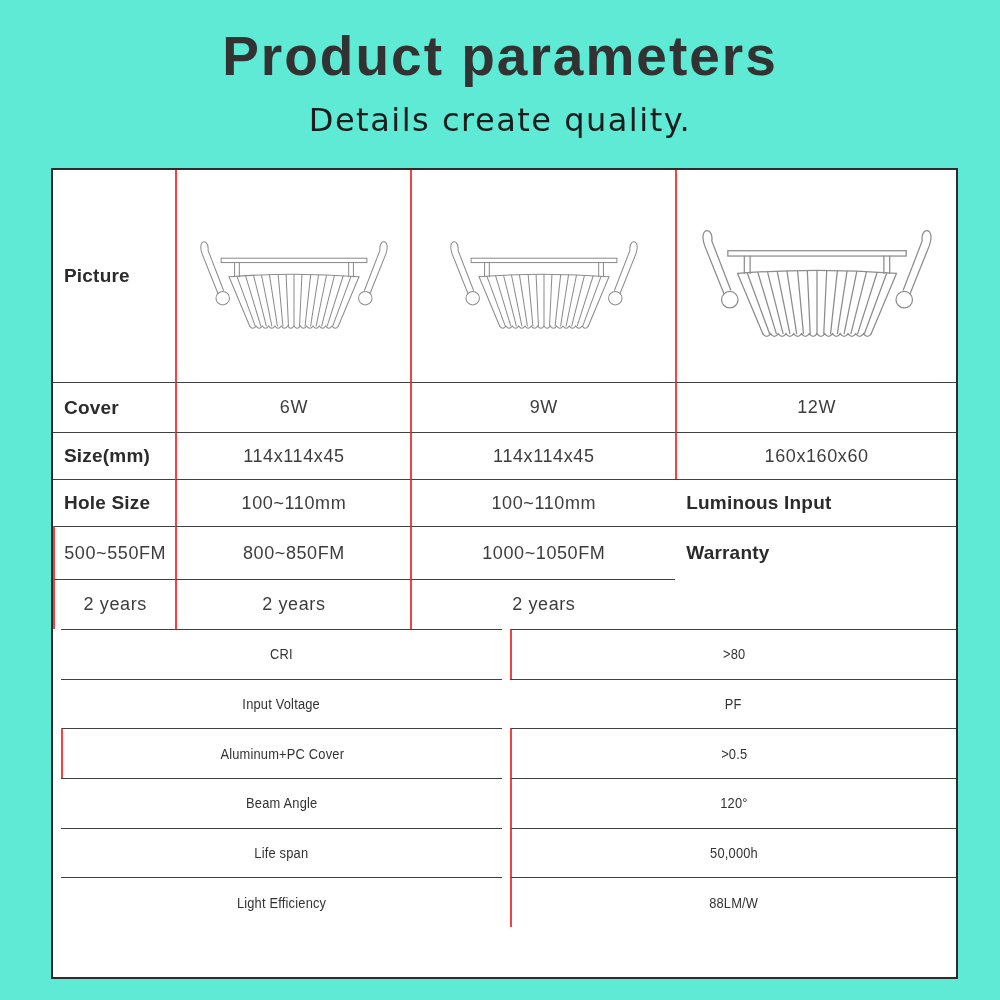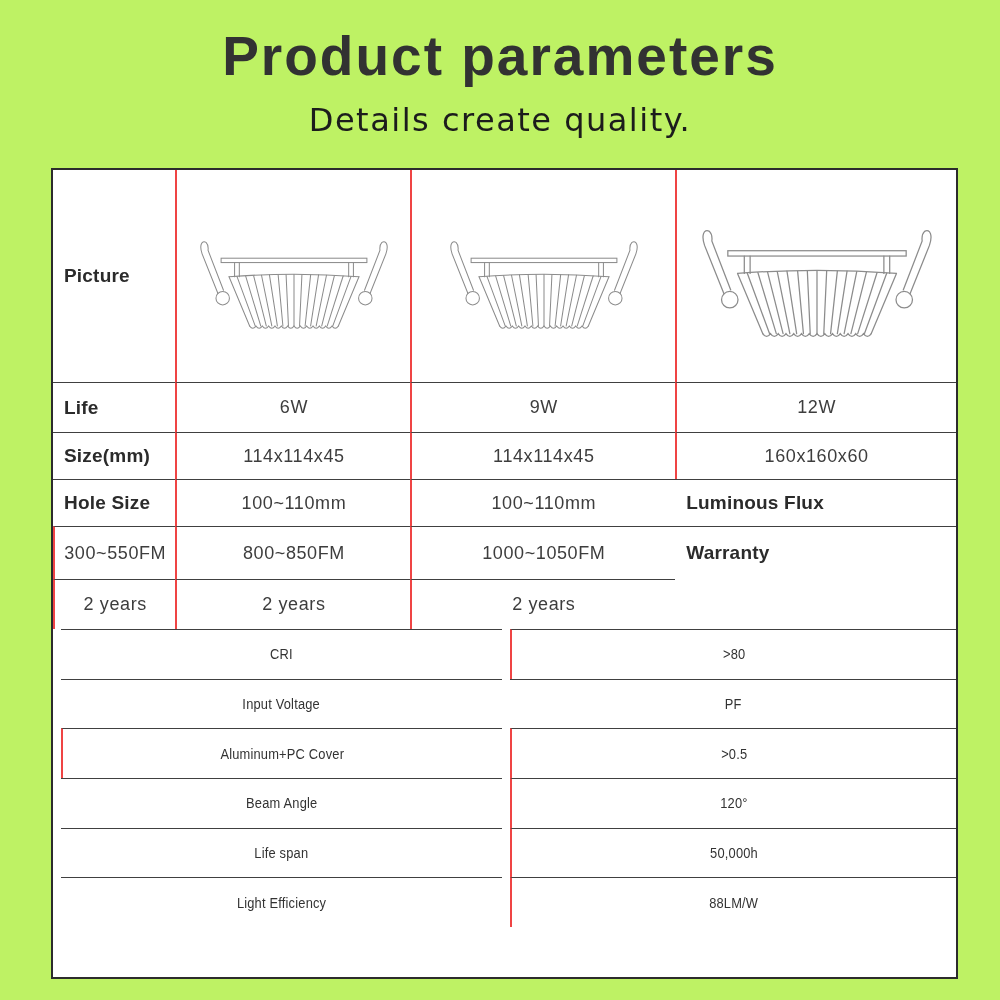--- a/index.html
+++ b/index.html
@@ -1,19 +1,19 @@
 <!DOCTYPE html>
 <html><head>
 <meta charset="utf-8">
 <style>
   * { margin: 0; padding: 0; box-sizing: border-box; }
   html, body { background: #ffffff; width: 1000px; }
   body { font-family: "Liberation Sans", sans-serif; color: #333; }
 
-  .page { width: 1000px; height: 1000px; overflow: hidden; background: #bef264; }
+  .page { width: 1000px; height: 1000px; overflow: hidden; background: #5eead4; }
 
   .hd-title {
     margin-top: 24px;
     text-align: center;
     font-size: 55px;
     font-weight: bold;
     letter-spacing: 2px;
     color: #323232;
     font-family: "Liberation Sans", sans-serif;
   }
@@ -143,36 +143,36 @@
         <svg class="lamp-s" viewBox="0 0 260 132">
             <use href="#lamp-symbol"></use>
           </svg>
       </div>
       <div class="cell pic bl">
         <svg class="lamp-l" viewBox="0 0 260 132">
             <use href="#lamp-symbol"></use>
           </svg>
       </div>
 
-      <div class="cell lbl bt">Life</div>
+      <div class="cell lbl bt">Cover</div>
       <div class="cell val bt bl">6W</div>
       <div class="cell val bt bl">9W</div>
       <div class="cell val bt bl">12W</div>
 
       <div class="cell lbl bt">Size(mm)</div>
       <div class="cell val bt bl">114x114x45</div>
       <div class="cell val bt bl">114x114x45</div>
       <div class="cell val bt bl">160x160x60</div>
 
       <div class="cell lbl bt">Hole Size</div>
       <div class="cell val bt bl">100~110mm</div>
       <div class="cell val bt bl">100~110mm</div>
 
-      <div class="cell lbl bt">Luminous Flux</div>
-      <div class="cell val bt bl">300~550FM</div>
+      <div class="cell lbl bt">Luminous Input</div>
+      <div class="cell val bt bl">500~550FM</div>
       <div class="cell val bt bl">800~850FM</div>
       <div class="cell val bt bl">1000~1050FM</div>
 
       <div class="cell lbl bt">Warranty</div>
       <div class="cell val bt bl">2 years</div>
       <div class="cell val bt bl">2 years</div>
       <div class="cell val bt bl">2 years</div>
 
     </div>
 

